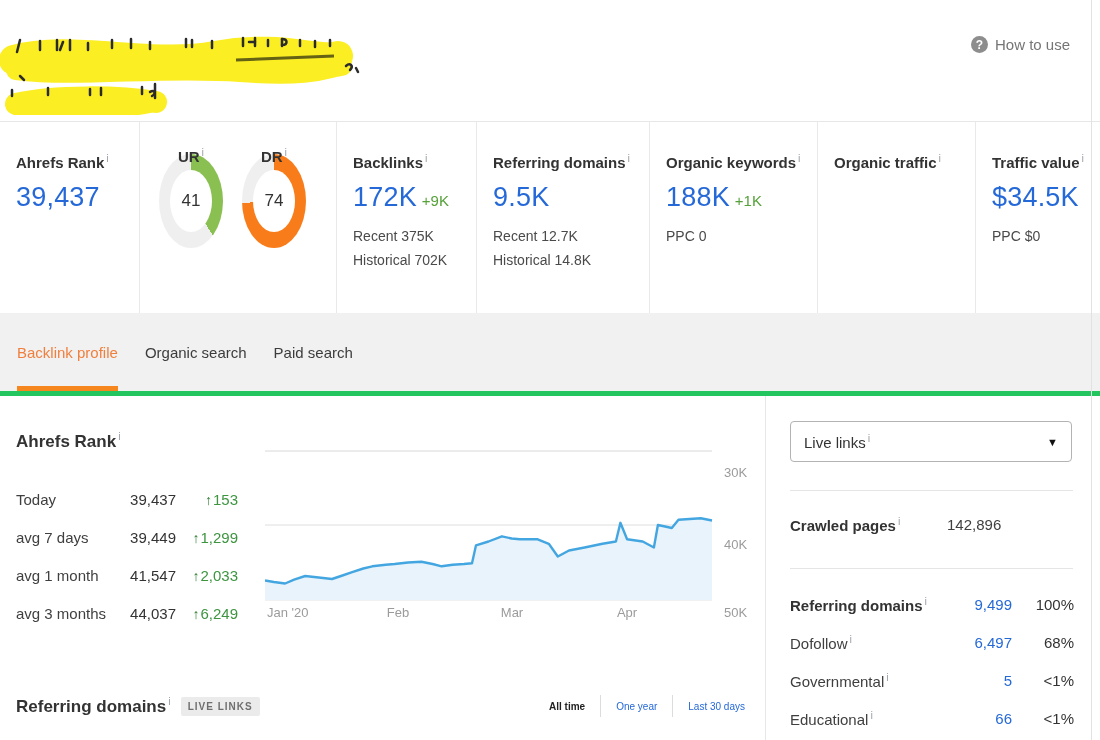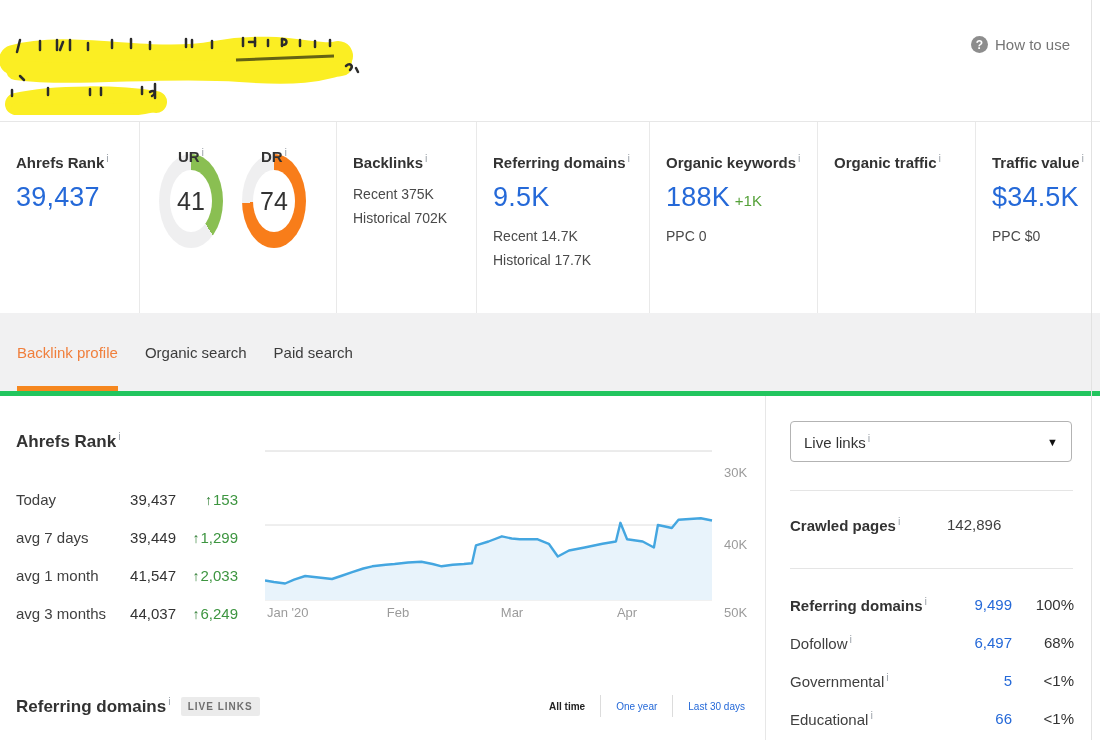--- a/index.html
+++ b/index.html
@@ -35,21 +35,21 @@
   .msub.first { margin-top:15px; }
 
   
   .donuts { display:flex; gap:17px; padding-left:18px; margin-top:-6px; }
   .donut-wrap { display:flex; flex-direction:column; align-items:center; width:66px; }
   .donut-label { font-size:15px; font-weight:bold; z-index:2; margin-bottom:-11px; white-space:nowrap; }
   .donut { width:64px; height:94px; border-radius:50%; position:relative; }
   .donut::after { content:''; position:absolute; left:11px; right:11px; top:16px; bottom:16px;
                   background:#fff; border-radius:50%; }
   .donut-num { position:absolute; inset:0; display:flex; align-items:center; justify-content:center;
-               font-size:25px; color:#333; z-index:1; }
+               font-size:17px; color:#333; z-index:1; }
 
   
   .tabbar { height:83px; background:#f1f1f2; border-bottom:5px solid #22c55e;
             display:flex; align-items:stretch; padding-left:17px; }
   .tab { font-size:15px; color:#3c3c3c; margin-right:27px; display:flex; align-items:center;
          position:relative; cursor:pointer; }
   .tab.active { color:#f07f3c; }
   .tab.active::after { content:''; position:absolute; left:0; right:0; bottom:0; height:5px; background:#f6871f; }
 
   
@@ -169,29 +169,30 @@
         <div class="donut-label"><span>DR</span><span class="sup-i">i</span></div>
         <div class="donut" style="background: conic-gradient(rgb(248, 125, 26) 0deg, rgb(248, 125, 26) 74%, rgb(239, 239, 240) 74%, rgb(239, 239, 240) 100%);">
           <span class="donut-num">74</span>
         </div>
       </div>
     </div>
   </div>
 
   <div class="mcell mc3">
     <div class="mlabel"><span>Backlinks</span><span class="sup-i">i</span></div>
+    <div class="mvalue-row"><span class="mvalue">172K</span><span class="mdelta">+9K</span></div>
     <div class="msub first">Recent 375K</div>
     <div class="msub">Historical 702K</div>
   </div>
 
   <div class="mcell mc4">
     <div class="mlabel"><span>Referring domains</span><span class="sup-i">i</span></div>
     <div class="mvalue-row"><span class="mvalue">9.5K</span></div>
-    <div class="msub first">Recent 14.7K</div>
-    <div class="msub">Historical 17.7K</div>
+    <div class="msub first">Recent 12.7K</div>
+    <div class="msub">Historical 14.8K</div>
   </div>
 
   <div class="mcell mc5">
     <div class="mlabel"><span>Organic keywords</span><span class="sup-i">i</span></div>
     <div class="mvalue-row"><span class="mvalue">188K</span><span class="mdelta">+1K</span></div>
     <div class="msub first">PPC 0</div>
   </div>
 
   <div class="mcell mc6">
     <div class="mlabel"><span>Organic traffic</span><span class="sup-i">i</span></div>

